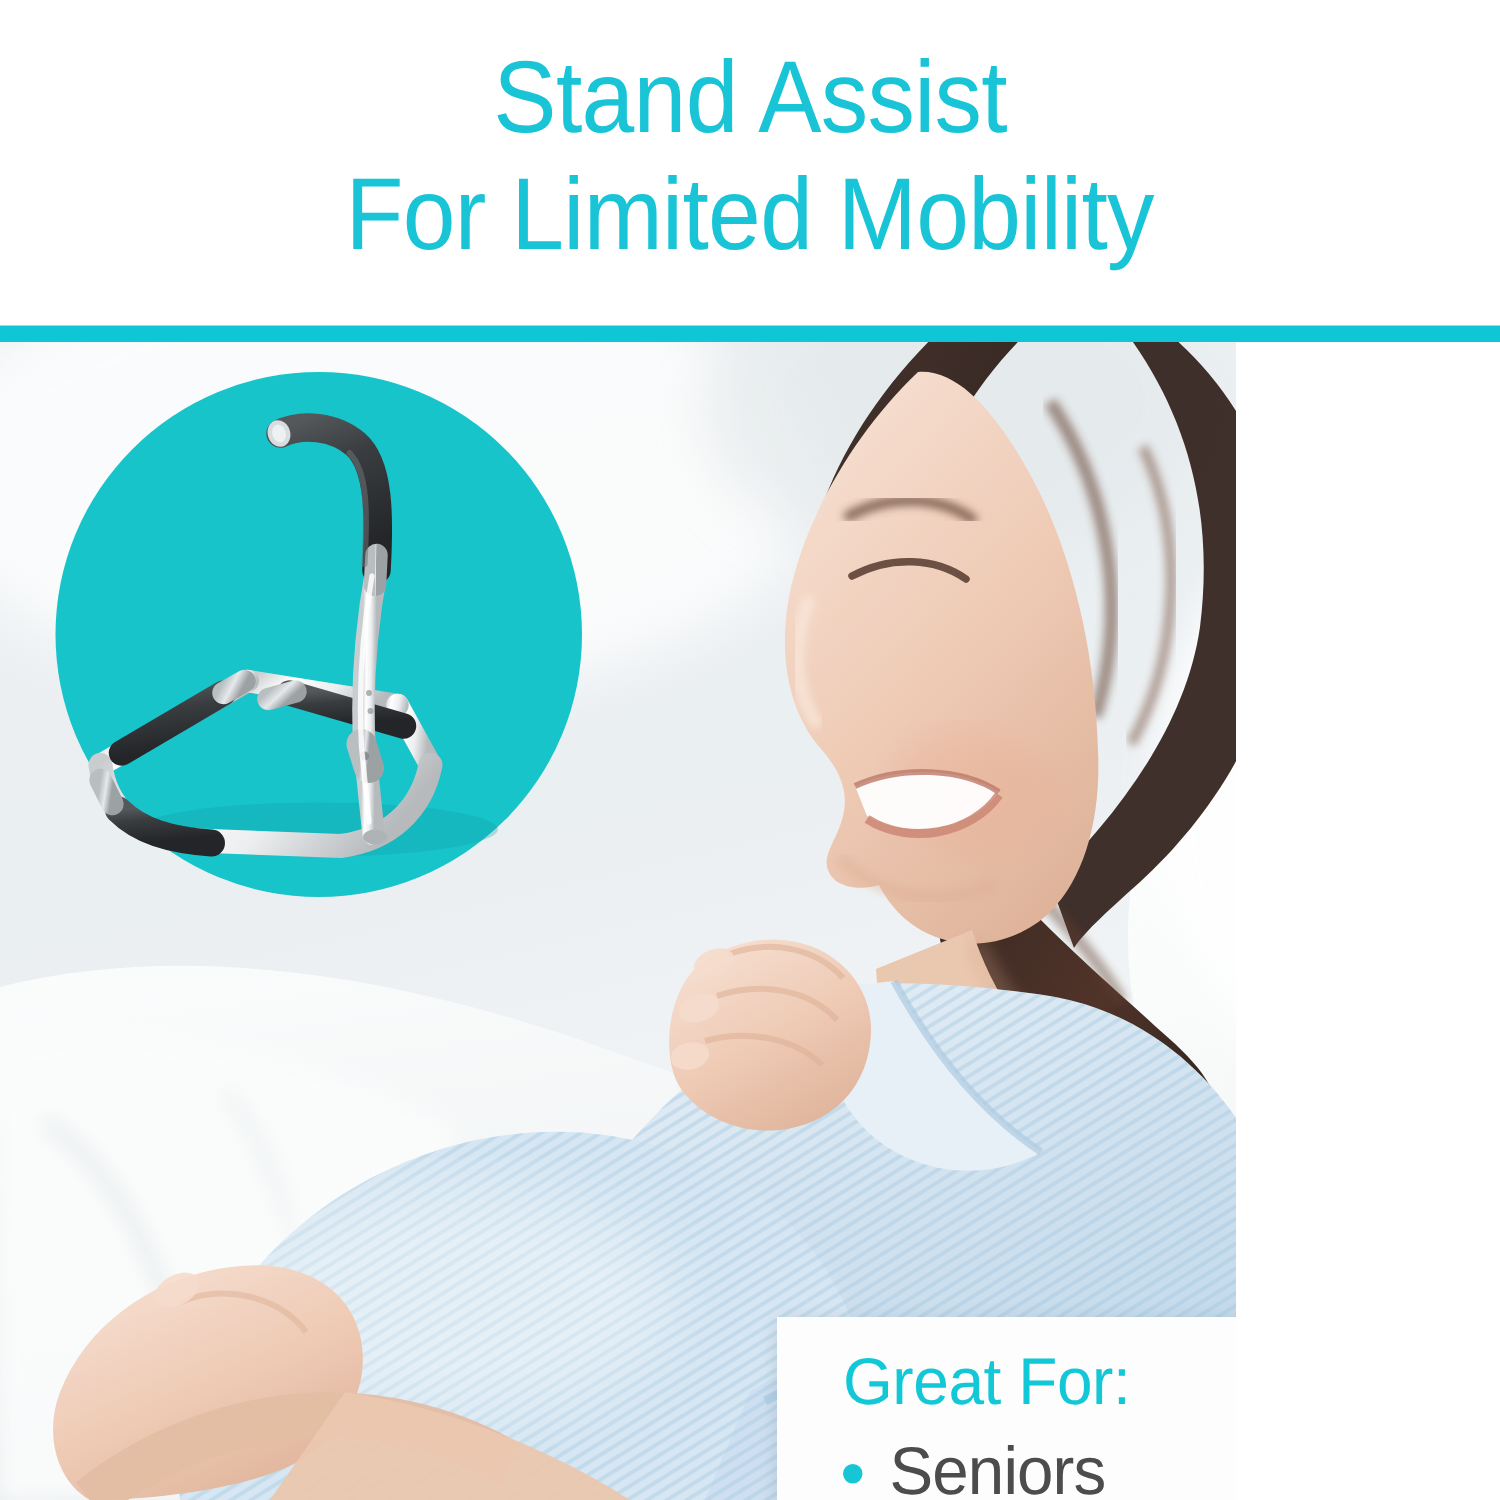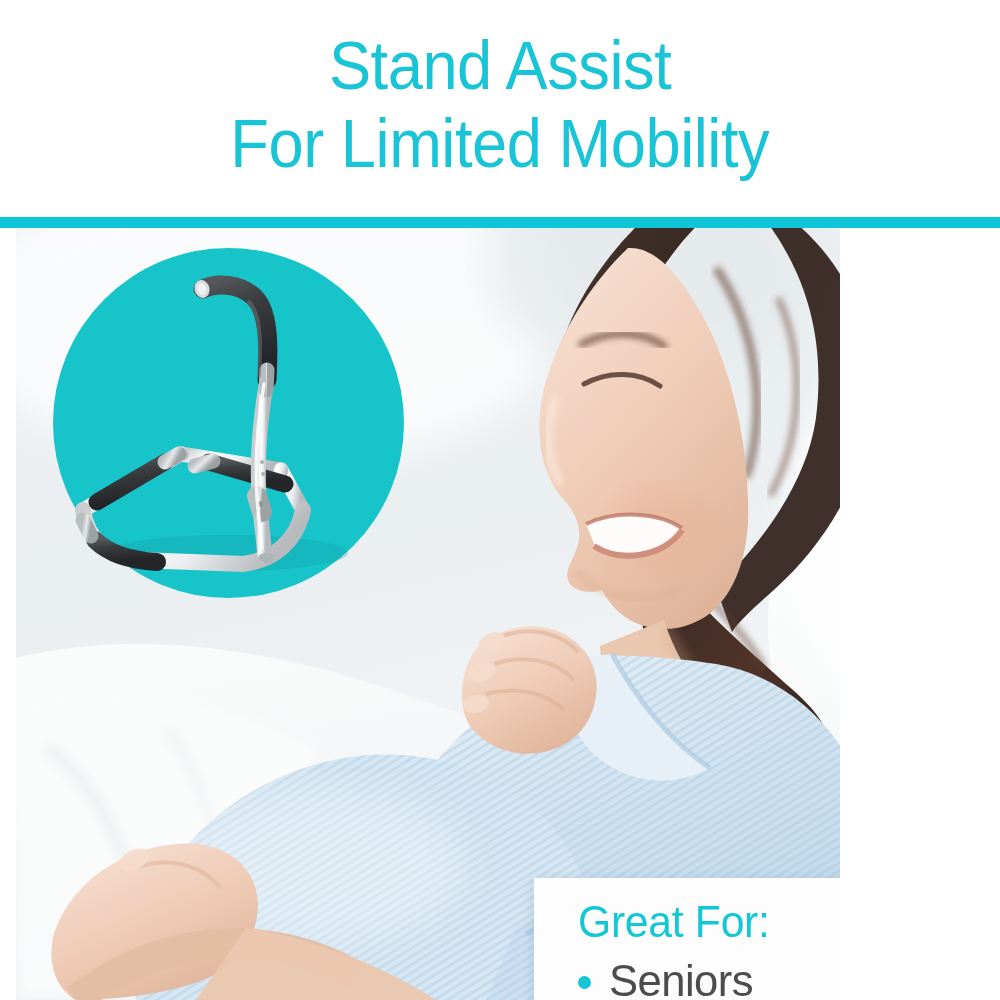--- a/index.html
+++ b/index.html
@@ -26,21 +26,21 @@
     text-align:center;
     transform:scaleX(0.93);
   }
   .divider {
     position:absolute; left:0; top:217px; width:1000px; height:11px;
     background:#0ec6d6;
   }
 
   
   .photo {
-    position:absolute; left:16px; top:228px; width:824px; height:772px;
+    position:absolute; left:0; top:228px; width:824px; height:772px;
     overflow:hidden; background:#14b8a6;
   }
   .photo-svg { position:absolute; left:0; top:0; width:1000px; height:772px; display:block; }
 
   
   .circle-wrap {
     position:absolute; left:37px; top:20px; width:351px; height:350px;
   }
   .circle-disc {
     position:absolute; left:0; top:0; width:351px; height:350px;

